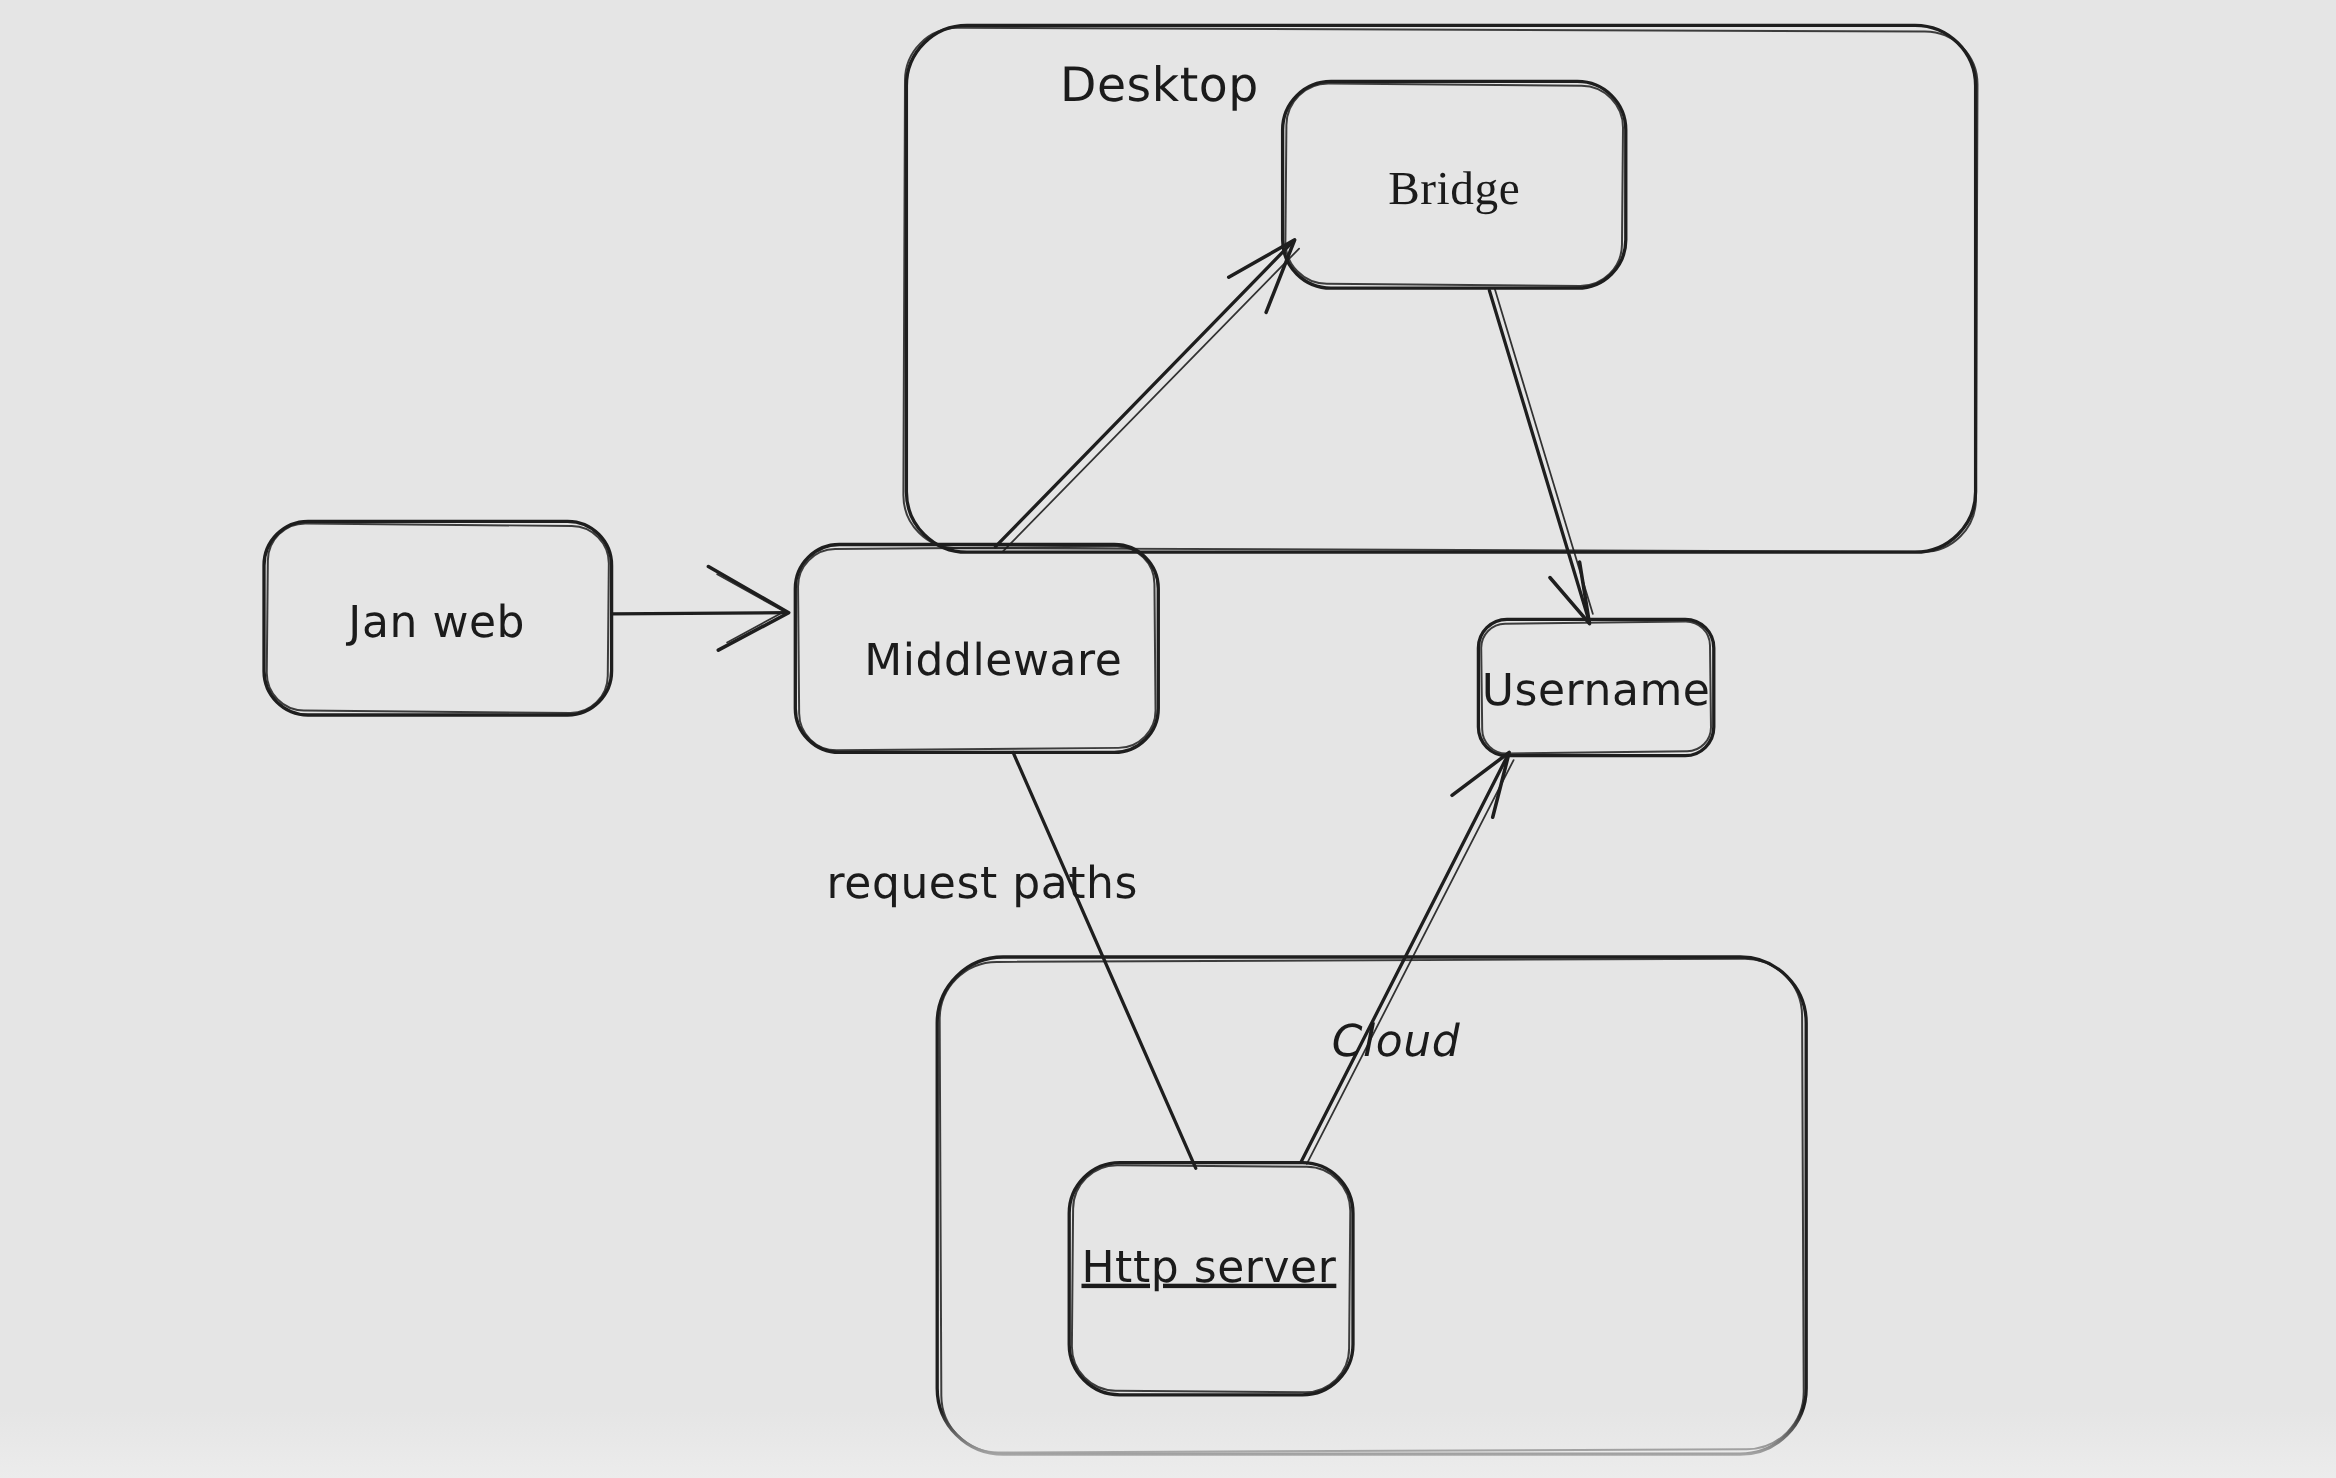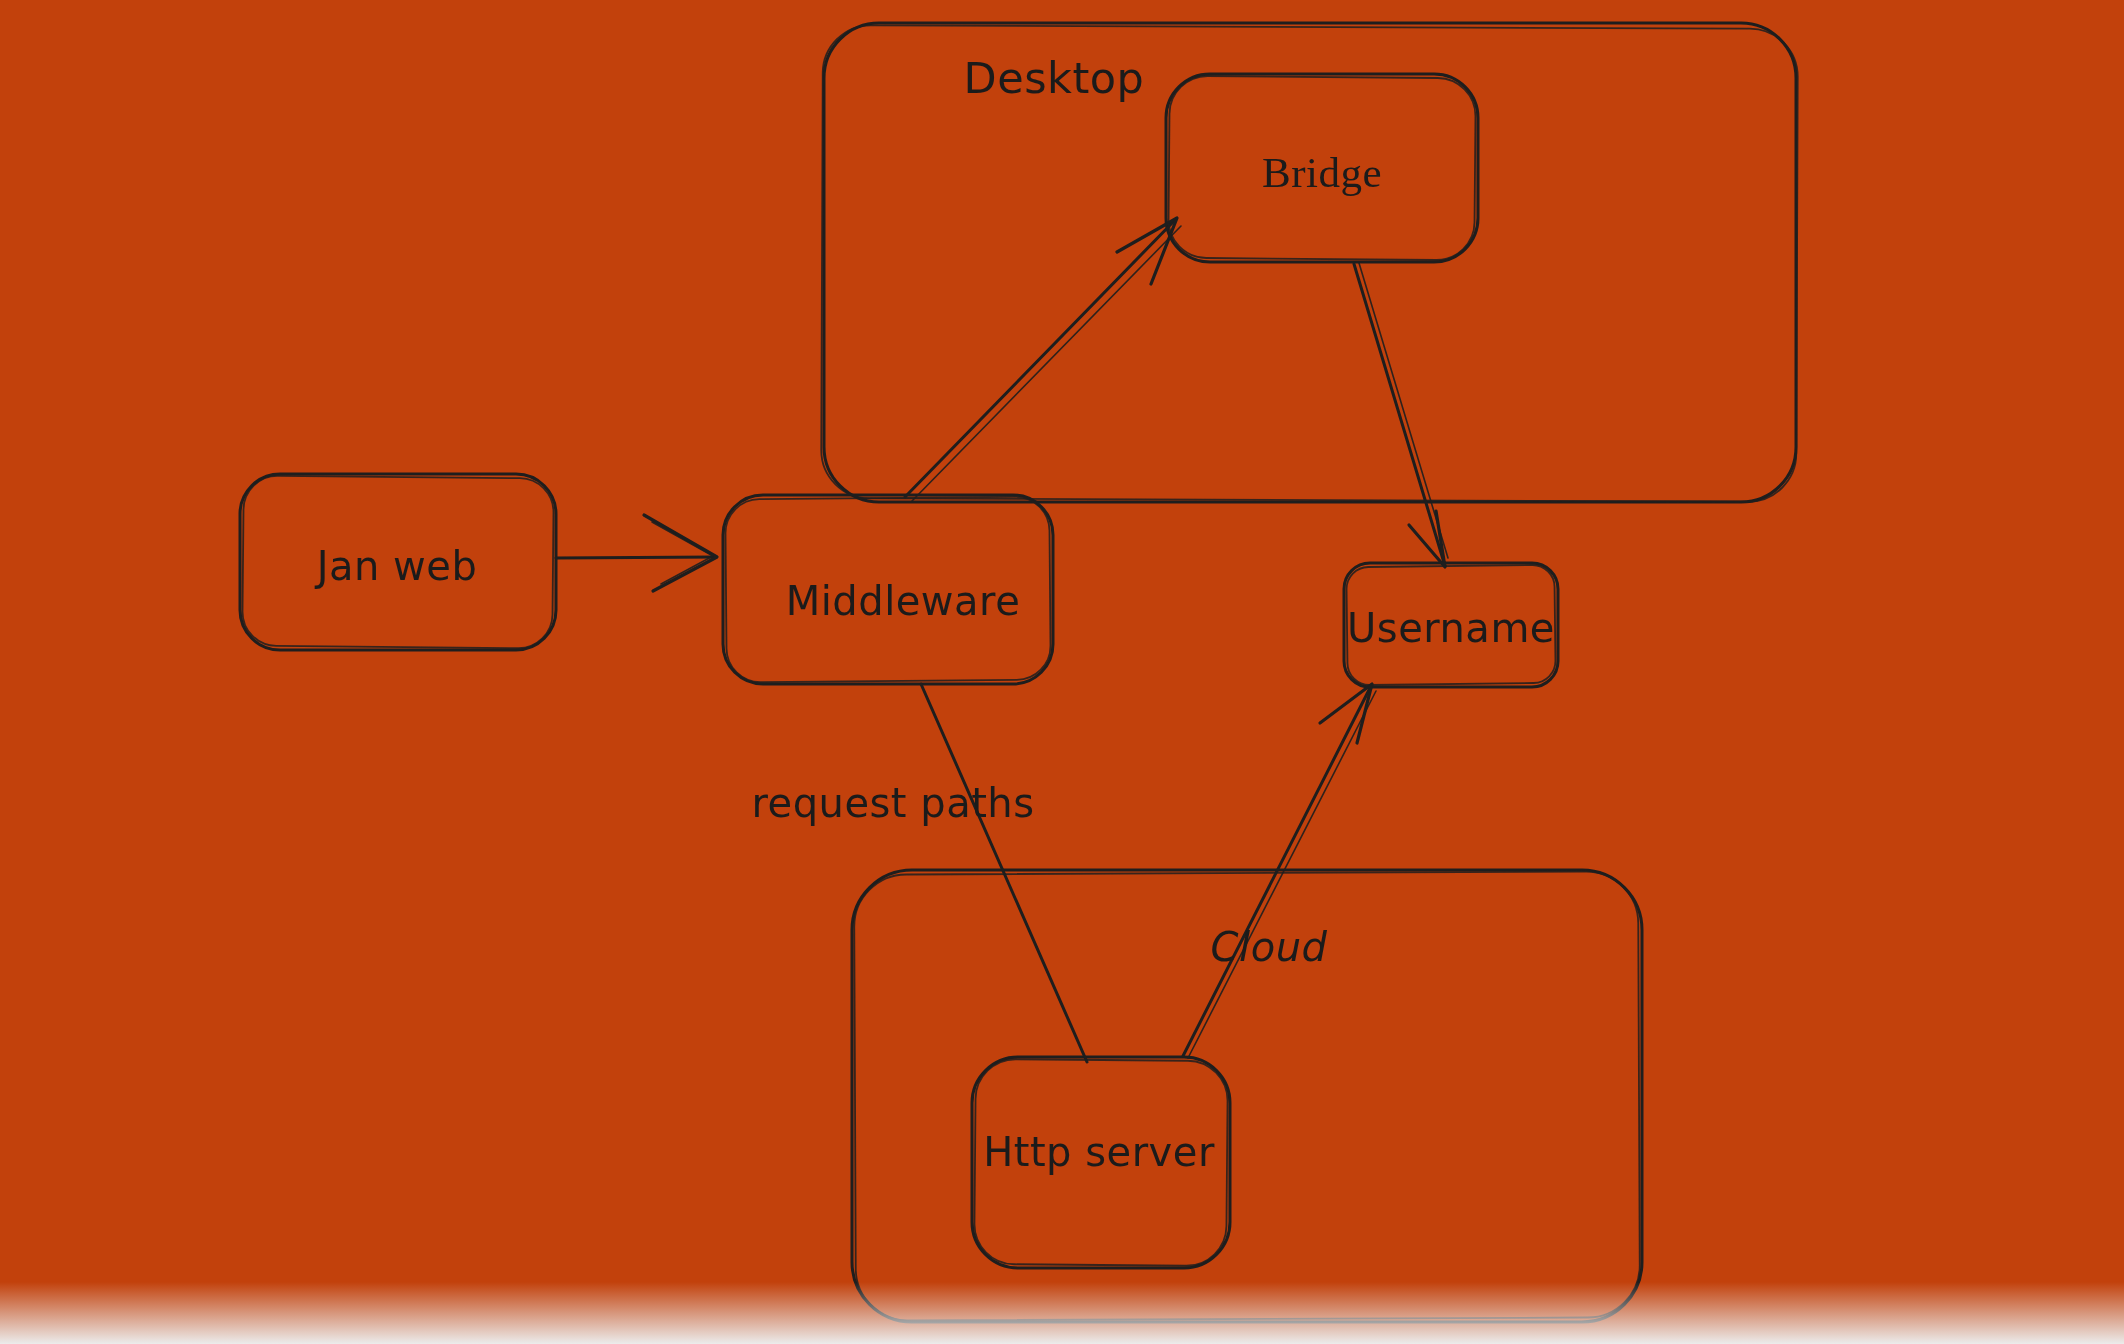--- a/index.html
+++ b/index.html
@@ -1,17 +1,17 @@
 <!DOCTYPE html>
 <html><head>
 <meta charset="utf-8">
 <style>
   html,body{margin:0;padding:0;}
   body{font-family:"DejaVu Sans","Liberation Sans",sans-serif;background:#fff;}
-  .stage{position:relative;width:2124px;height:1344px;background:#c2410c;overflow:hidden;}
+  .stage{position:relative;width:2124px;height:1344px;background:#e5e5e5;overflow:hidden;}
   svg.diagram{position:absolute;left:0;top:0;width:2124px;height:1344px;}
   svg .s1{fill:none;stroke:#1e1e1e;stroke-width:3;stroke-linecap:round;stroke-linejoin:round;}
   svg .s2{fill:none;stroke:#1e1e1e;stroke-width:1.8;stroke-linecap:round;stroke-linejoin:round;opacity:.85;}
   svg .edge{fill:none;stroke:#1e1e1e;stroke-width:3;stroke-linecap:round;stroke-linejoin:round;}
   svg .edge2{fill:none;stroke:#1e1e1e;stroke-width:1.6;stroke-linecap:round;stroke-linejoin:round;opacity:.9;}
   svg .head{fill:none;stroke:#1e1e1e;stroke-width:3.2;stroke-linecap:round;stroke-linejoin:round;}
   .lbl{position:absolute;color:#1b1b1b;font-size:40px;white-space:nowrap;transform:translate(-50%,-50%);letter-spacing:.5px;}
   .lbl.left{transform:translate(0,-50%);}
   .lbl.big{font-size:43px;}
   .fade-bottom{position:absolute;left:0;bottom:0;width:100%;height:62px;
@@ -88,19 +88,19 @@
     </g>
   </svg>
 
   <div class="lbl big" style="left:1054px;top:78px;">Desktop</div>
   <div class="lbl" style="left:1269px;top:947px;font-style:italic;">Cloud</div>
 
   <div class="lbl" style="left:397px;top:566px;">Jan web</div>
   <div class="lbl" style="left:888px;top:601px;margin-left:15px;">Middleware</div>
   <div class="lbl big" style="left:1322px;top:172px;font-family:Liberation Serif, serif;">Bridge</div>
   <div class="lbl" style="left:1451px;top:628px;">Username</div>
-  <div class="lbl" style="left:1099px;top:1152px;">Http server</div>
+  <div class="lbl" style="left:1099px;top:1152px;text-decoration:underline;">Http server</div>
 
   <div class="lbl" style="left:893px;top:803px;">request paths</div>
 
 
   <div class="fade-bottom"></div>
 </div>
 
 </body></html>

